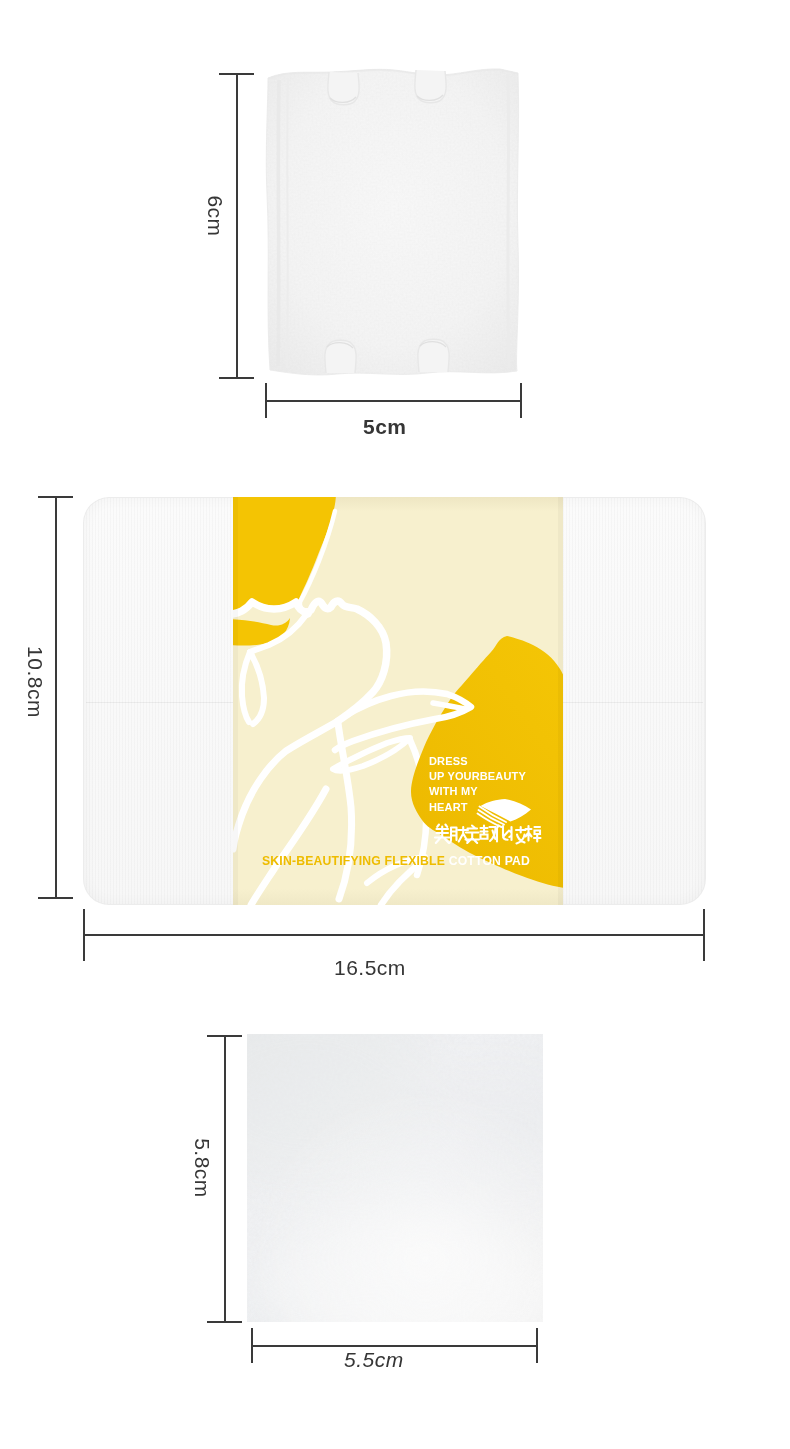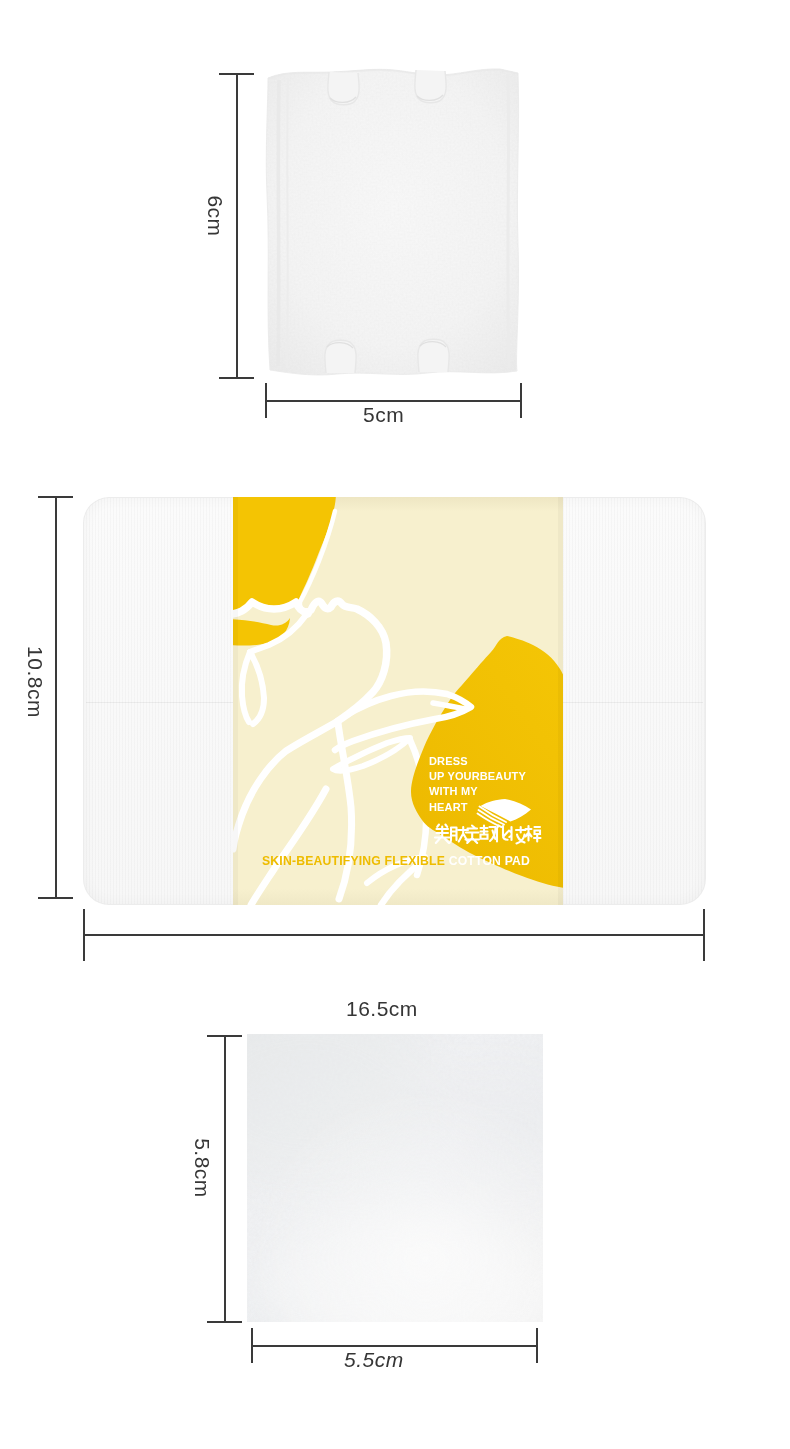--- a/index.html
+++ b/index.html
@@ -67,21 +67,21 @@
   <div class="abs dim" style="left:219px;top:377px;width:35px;height:2px;"></div>
 
   <div class="dimtxt" style="left:194px;top:204px;transform:rotate(90deg);transform-origin:center;">6cm</div>
 
   <div class="abs dim" style="left:266px;top:400px;width:256px;height:1.5px;"></div>
 
   <div class="abs dim" style="left:265px;top:383px;width:2px;height:35px;"></div>
 
   <div class="abs dim" style="left:520px;top:383px;width:2px;height:35px;"></div>
 
-  <div class="dimtxt" style="left:363px;top:403px;">5cm</div>
+  <div class="dimtxt" style="left:363px;top:415px;font-weight:bold;">5cm</div>
 
   <div class="abs" style="left:83px;top:497px;width:623px;height:408px;border-radius:26px;
        background:
          repeating-linear-gradient(90deg, rgba(0,0,0,0.022) 0px, rgba(0,0,0,0.022) 1px, rgba(255,255,255,0) 1px, rgba(255,255,255,0) 3px),
          linear-gradient(180deg,#fbfbfb,#f7f7f7);
        box-shadow: inset 0 0 0 1px #ececec, inset 0 0 16px rgba(0,0,0,0.038);"></div>
 
   <div class="abs" style="left:86px;top:702px;width:617px;height:1px;background:rgba(0,0,0,0.055);"></div>
 
   <svg class="abs" style="left:233px;top:497px;" width="330" height="408" viewBox="0 0 330 408">
@@ -187,21 +187,21 @@
   <div class="abs dim" style="left:38px;top:897px;width:35px;height:2px;"></div>
 
   <div class="dimtxt" style="left:-1px;top:670px;transform:rotate(90deg);transform-origin:center;">10.8cm</div>
 
   <div class="abs dim" style="left:84px;top:934px;width:620px;height:1.5px;"></div>
 
   <div class="abs dim" style="left:83px;top:909px;width:2px;height:52px;"></div>
 
   <div class="abs dim" style="left:703px;top:909px;width:2px;height:52px;"></div>
 
-  <div class="dimtxt" style="left:346px;top:956px;margin-top:41px;">16.5cm</div>
+  <div class="dimtxt" style="left:334px;top:956px;">16.5cm</div>
 
   <svg class="abs" style="left:247px;top:1034px;" width="296" height="288" viewBox="0 0 296 288">
     <defs>
       <linearGradient id="bp1" x1="0" y1="0" x2="0.8" y2="1">
         <stop offset="0%" stop-color="#e9ebed"></stop>
         <stop offset="38%" stop-color="#f2f3f5"></stop>
         <stop offset="65%" stop-color="#eef0f2"></stop>
         <stop offset="100%" stop-color="#f5f5f5"></stop>
       </linearGradient>
       <filter id="blur8" x="-30%" y="-30%" width="160%" height="160%">

